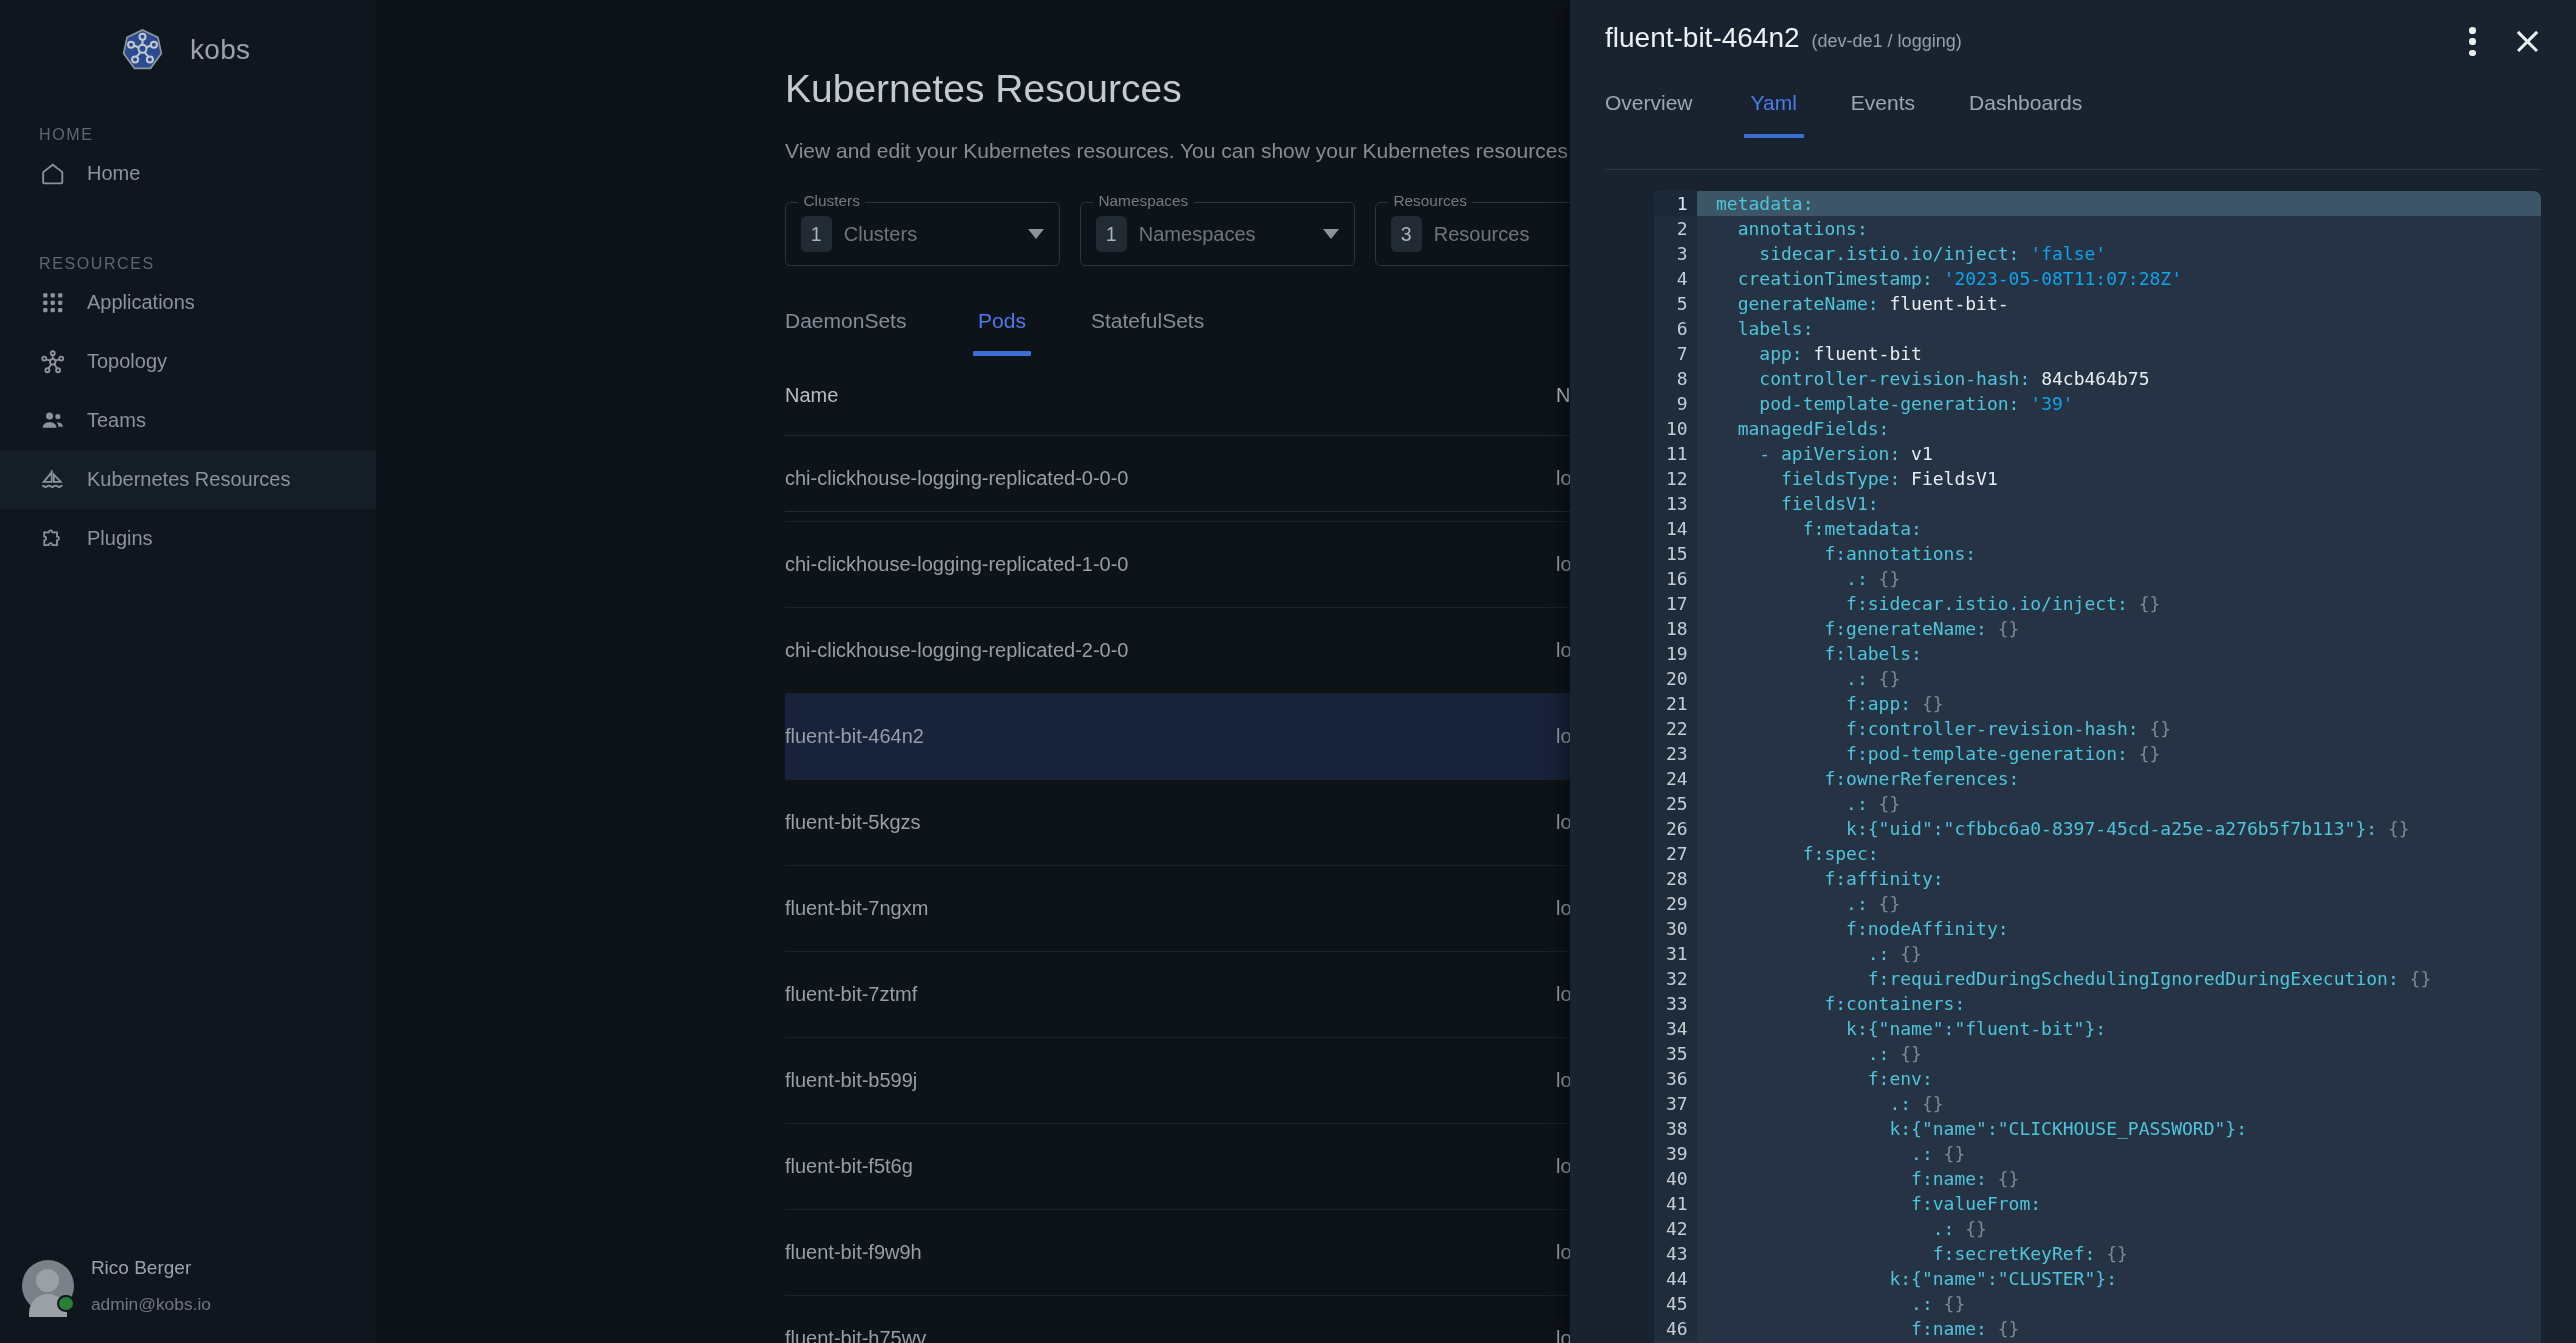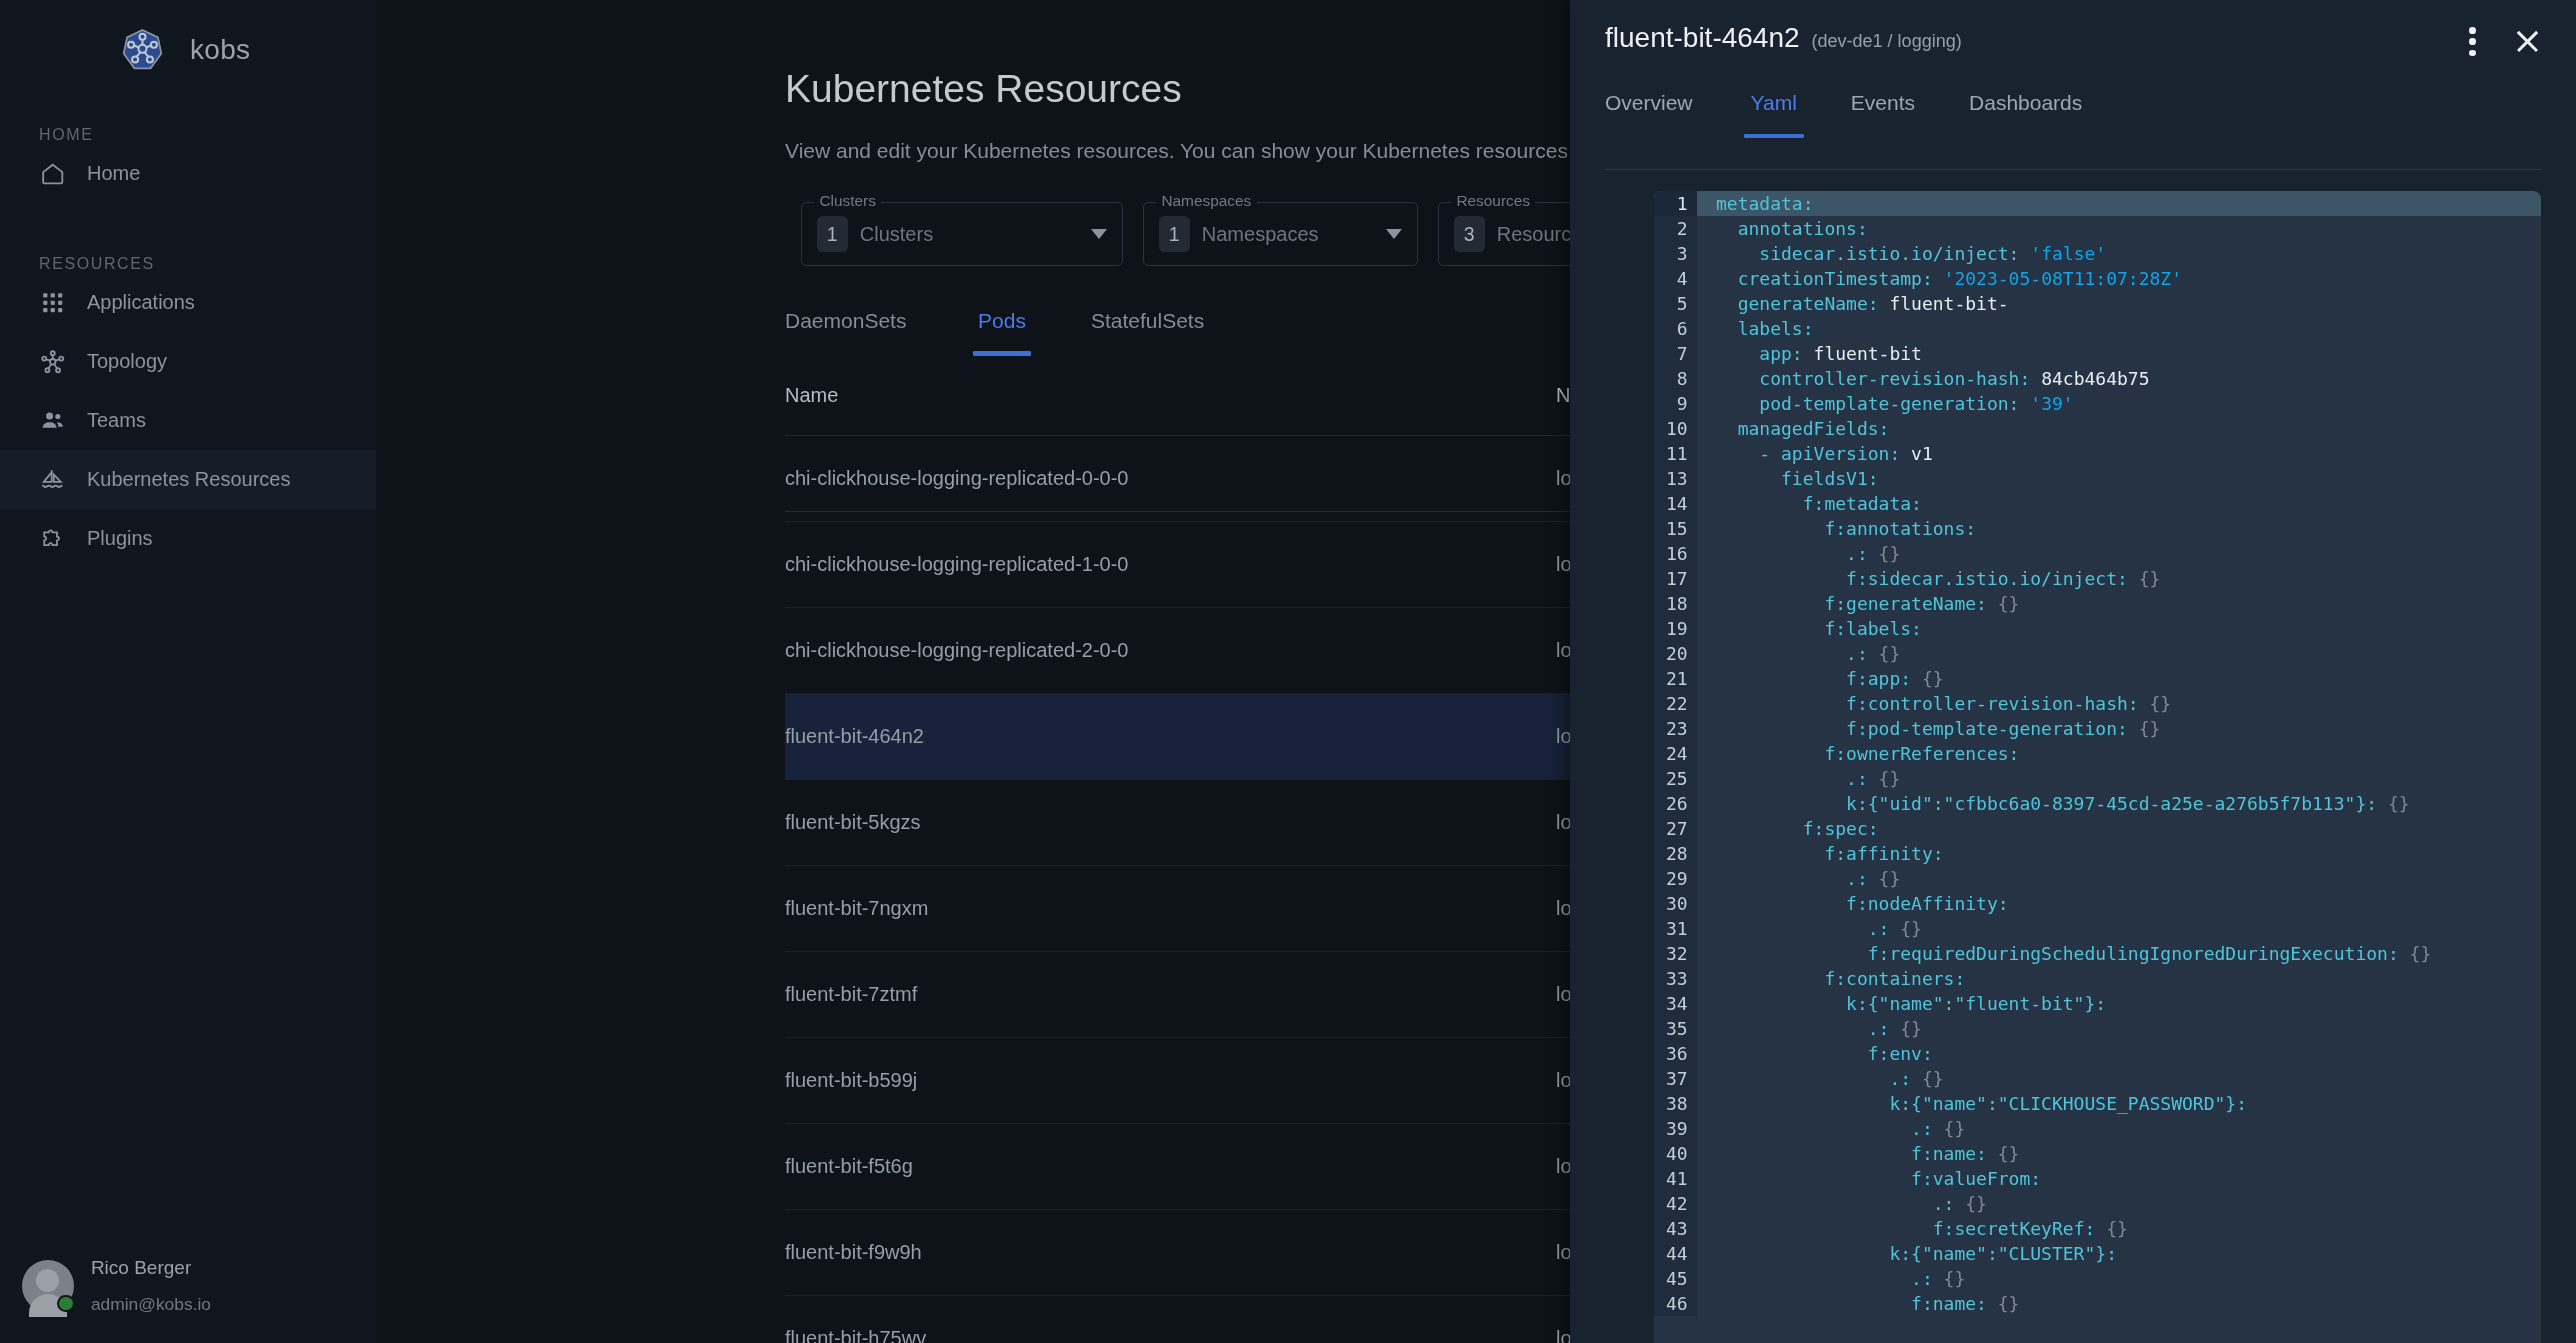--- a/index.html
+++ b/index.html
@@ -98,21 +98,21 @@
     display: flex; align-items: center; justify-content: center;
     font-size: 19.5px; padding: 0 9.4px; margin-right: 12px;
   }
   .field-value { font-size: 20px; color: #6d767f; }
   .caret {
     position: absolute; right: 14.8px; top: 50%; transform: translateY(-50%);
     width: 0; height: 0;
     border-left: 8.7px solid transparent; border-right: 8.7px solid transparent;
     border-top: 10px solid #8b949e;
   }
-  .f-clusters { width: 322px; margin-left: 16px; }
+  .f-clusters { width: 275px; }
   .f-namespaces { width: 275px; }
   .f-resources { width: 275px; }
   .f-selector { width: 235px; }
 
   .tabs-row {
     display: flex; gap: 17px; padding: 43px 0 0 409px;
     position: relative;
   }
   .tab {
     font-size: 21px; color: #848d96; padding: 0 24px 23px 24px;
@@ -472,20 +472,21 @@
         <div class="code-line"><span class="ln">2</span><span class="ctxt">  <span class="k">annotations:</span></span></div>
         <div class="code-line"><span class="ln">3</span><span class="ctxt">    <span class="k">sidecar.istio.io/inject: </span><span class="s">'false'</span></span></div>
         <div class="code-line"><span class="ln">4</span><span class="ctxt">  <span class="k">creationTimestamp: </span><span class="s">'2023-05-08T11:07:28Z'</span></span></div>
         <div class="code-line"><span class="ln">5</span><span class="ctxt">  <span class="k">generateName: </span><span class="v">fluent-bit-</span></span></div>
         <div class="code-line"><span class="ln">6</span><span class="ctxt">  <span class="k">labels:</span></span></div>
         <div class="code-line"><span class="ln">7</span><span class="ctxt">    <span class="k">app: </span><span class="v">fluent-bit</span></span></div>
         <div class="code-line"><span class="ln">8</span><span class="ctxt">    <span class="k">controller-revision-hash: </span><span class="v">84cb464b75</span></span></div>
         <div class="code-line"><span class="ln">9</span><span class="ctxt">    <span class="k">pod-template-generation: </span><span class="s">'39'</span></span></div>
         <div class="code-line"><span class="ln">10</span><span class="ctxt">  <span class="k">managedFields:</span></span></div>
         <div class="code-line"><span class="ln">11</span><span class="ctxt">    <span class="k">- apiVersion: </span><span class="v">v1</span></span></div>
+        <div class="code-line"><span class="ln">12</span><span class="ctxt">      <span class="k">fieldsType: </span><span class="v">FieldsV1</span></span></div>
         <div class="code-line"><span class="ln">13</span><span class="ctxt">      <span class="k">fieldsV1:</span></span></div>
         <div class="code-line"><span class="ln">14</span><span class="ctxt">        <span class="k">f:metadata:</span></span></div>
         <div class="code-line"><span class="ln">15</span><span class="ctxt">          <span class="k">f:annotations:</span></span></div>
         <div class="code-line"><span class="ln">16</span><span class="ctxt">            <span class="k">.: </span><span class="b">{}</span></span></div>
         <div class="code-line"><span class="ln">17</span><span class="ctxt">            <span class="k">f:sidecar.istio.io/inject: </span><span class="b">{}</span></span></div>
         <div class="code-line"><span class="ln">18</span><span class="ctxt">          <span class="k">f:generateName: </span><span class="b">{}</span></span></div>
         <div class="code-line"><span class="ln">19</span><span class="ctxt">          <span class="k">f:labels:</span></span></div>
         <div class="code-line"><span class="ln">20</span><span class="ctxt">            <span class="k">.: </span><span class="b">{}</span></span></div>
         <div class="code-line"><span class="ln">21</span><span class="ctxt">            <span class="k">f:app: </span><span class="b">{}</span></span></div>
         <div class="code-line"><span class="ln">22</span><span class="ctxt">            <span class="k">f:controller-revision-hash: </span><span class="b">{}</span></span></div>

